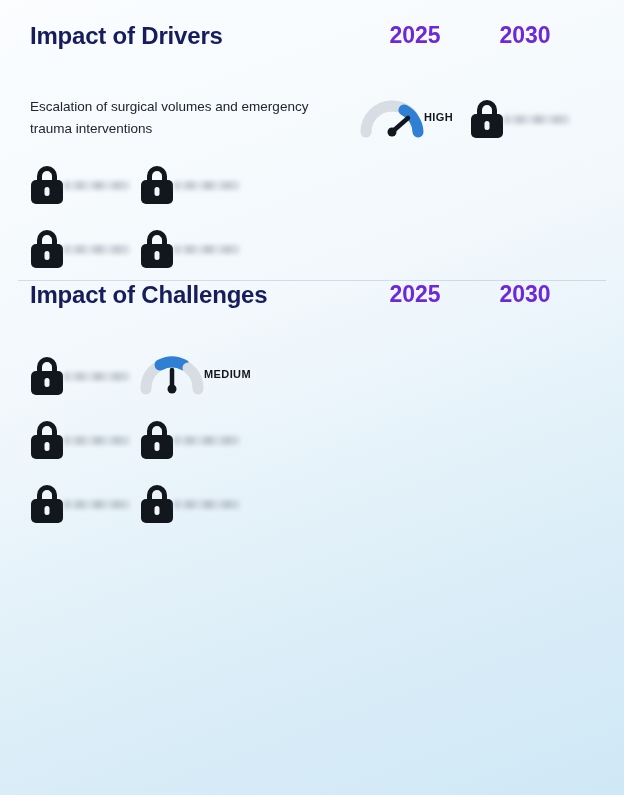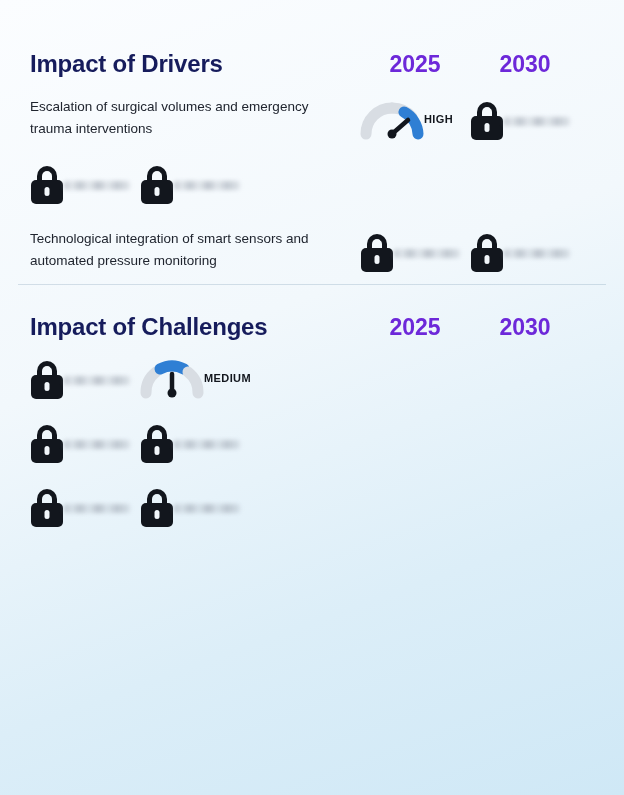--- a/index.html
+++ b/index.html
@@ -22,21 +22,21 @@
     height: 795px;
     box-sizing: border-box;
   }
 
   .section {
     position: relative;
   }
 
   .section-header {
     display: flex;
-    align-items: flex-end;
+    align-items: flex-start;
     padding: 0 18px 0 30px;
     height: 56px;
   }
 
   .section-title {
     flex: 0 0 330px;
     font-size: 24px;
     font-weight: bold;
     color: #161c5c;
     letter-spacing: -0.2px;
@@ -45,21 +45,21 @@
   .year-col {
     flex: 0 0 110px;
     text-align: center;
     font-size: 23px;
     font-weight: bold;
     color: #6d28d9;
   }
 
   .row {
     display: flex;
-    align-items: flex-end;
+    align-items: center;
     padding: 0 18px 0 30px;
   }
 
   .row-label {
     flex: 0 0 330px;
     font-size: 13.5px;
     line-height: 22px;
     color: #20252f;
     padding-top: 6px;
     padding-right: 34px;
@@ -222,21 +222,20 @@
           <div class="body"></div>
           <div class="keyhole"></div>
         </div>
         <div class="blurred-label">••••••••</div>
       </div>
     </div>
 
     <div class="spacer-18"></div>
 
     <div class="row">
-      <div class="row-label">Technological integration of smart sensors and automated pressure monitoring</div>
 
       <div class="cell cell-locked">
         <div class="lock">
           <div class="shackle"></div>
           <div class="body"></div>
           <div class="keyhole"></div>
         </div>
         <div class="blurred-label">••••••••</div>
       </div>
 

